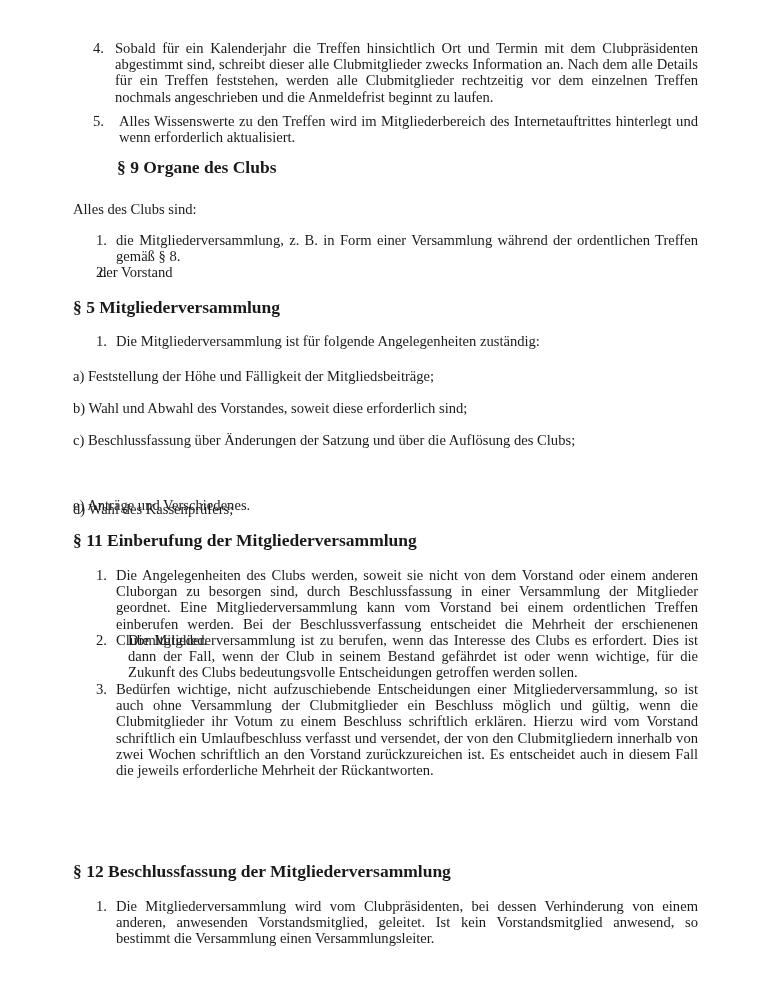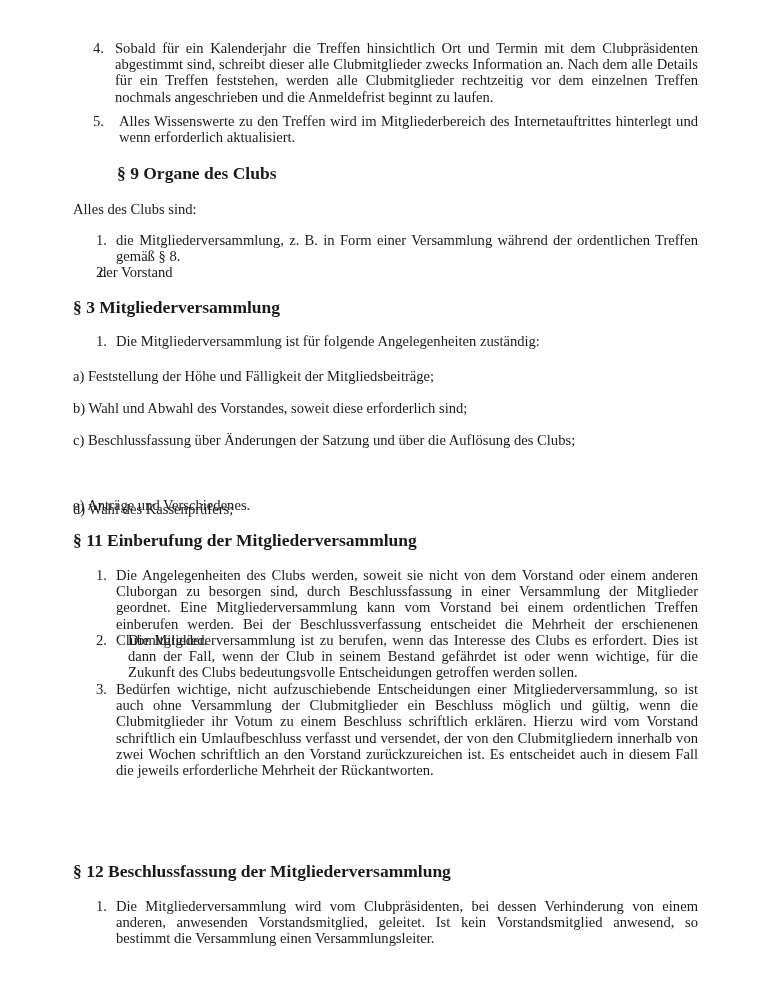--- a/index.html
+++ b/index.html
@@ -24,34 +24,34 @@
   <div class="abs" style="top:40px; left:93px; width:605px;">
     <span class="num" style="left:0;">4.</span>
     <div class="itemtext" style="margin-left:22px;">Sobald für ein Kalenderjahr die Treffen hinsichtlich Ort und Termin mit dem Clubpräsidenten abgestimmt sind, schreibt dieser alle Clubmitglieder zwecks Information an. Nach dem alle Details für ein Treffen feststehen, werden alle Clubmitglieder rechtzeitig vor dem einzelnen Treffen nochmals angeschrieben und die Anmeldefrist beginnt zu laufen.</div>
   </div>
   <div class="abs" style="top:113px; left:93px; width:605px;">
     <span class="num" style="left:0;">5.</span>
     <div class="itemtext" style="margin-left:26px;">Alles Wissenswerte zu den Treffen wird im Mitgliederbereich des Internetauftrittes hinterlegt und wenn erforderlich aktualisiert.</div>
   </div>
 </div>
 
-<h2 style="top:163px; left:117px;">§ 9 Organe des Clubs</h2>
+<h2 style="top:157px; left:117px;">§ 9 Organe des Clubs</h2>
 <div class="plain" style="top:201px; left:73px;">Alles des Clubs sind:</div>
 <div>
   <div class="abs" style="top:232px; left:96px; width:602px;">
     <span class="num" style="left:0;">1.</span>
     <div class="itemtext" style="margin-left:20px;font-family:Liberation Serif, serif;">die Mitgliederversammlung, z. B. in Form einer Versammlung während der ordentlichen Treffen gemäß § 8.</div>
   </div>
   <div class="abs" style="top:264px; left:96px; width:602px;">
     <span class="num" style="left:0;">2.</span>
     <div class="itemtext" style="margin-left:3px;">der Vorstand</div>
   </div>
 </div>
 
-<h2 style="top:297px; left:73px;">§ 3 Mitgliederversammlung</h2>
+<h2 style="top:297px; left:73px;">§ 5 Mitgliederversammlung</h2>
 <div class="abs" style="top:333px; left:96px; width:602px;">
   <span class="num" style="left:0;">1.</span>
   <div class="itemtext" style="margin-left:20px;">Die Mitgliederversammlung ist für folgende Angelegenheiten zuständig:</div>
 </div>
 <div>
   <div class="plain" style="top:368px; left:73px;">a) Feststellung der Höhe und Fälligkeit der Mitgliedsbeiträge;</div>
   <div class="plain" style="top:400px; left:73px;">b) Wahl und Abwahl des Vorstandes, soweit diese erforderlich sind;</div>
   <div class="plain" style="top:432px; left:73px;text-align:center;">c) Beschlussfassung über Änderungen der Satzung und über die Auflösung des Clubs;</div>
   <div class="plain" style="top:464px; left:73px;margin-top:37px;">d) Wahl des Kassenprüfers;</div>
   <div class="plain" style="top:497px; left:73px;">e) Anträge und Verschiedenes.</div>

